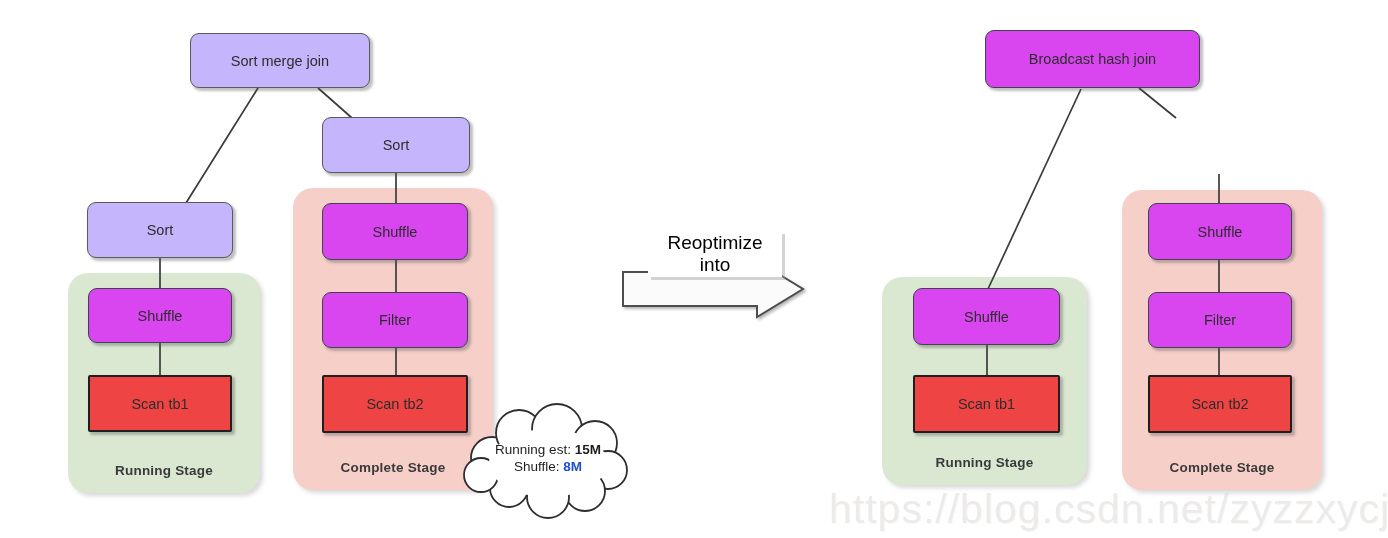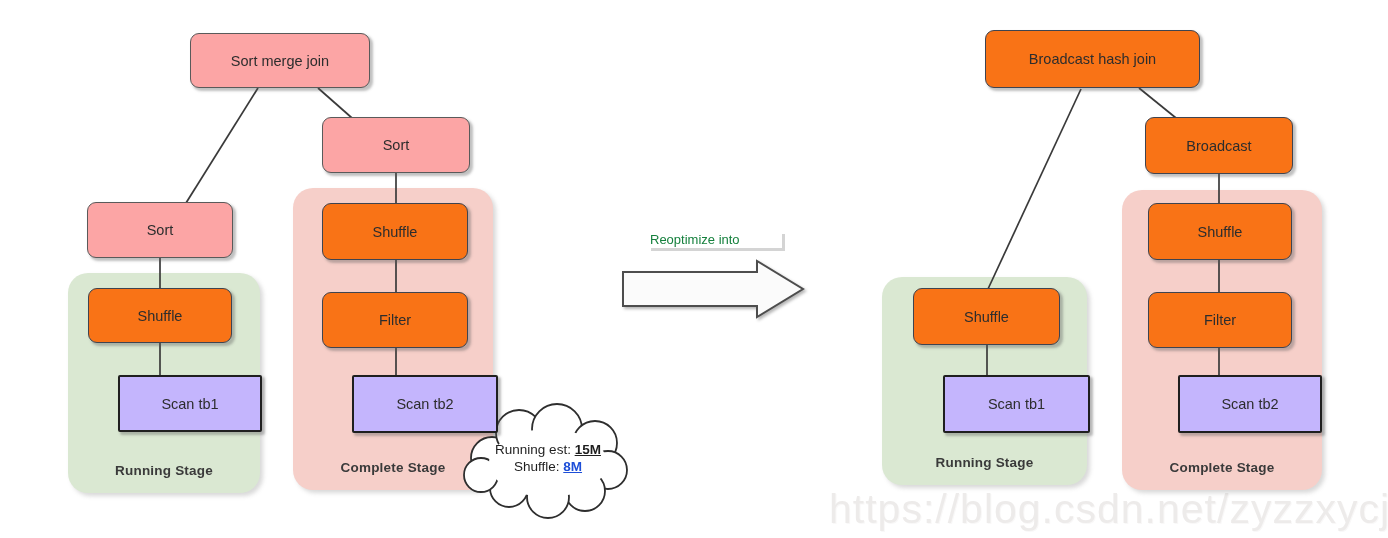--- a/index.html
+++ b/index.html
@@ -20,35 +20,35 @@
   .connector{stroke:#3a3a3a;stroke-width:1.7;}
   .big-arrow{fill:#fbfbfb;stroke:#4d4d4d;stroke-width:2;filter:drop-shadow(2px 2px 1.5px rgba(90,90,90,.45));}
   .cloud-part{fill:#ffffff;stroke:#2e2e2e;stroke-width:1.8;}
   .cloud-fill{fill:#ffffff;stroke:none;}
   
   .node{
     position:absolute;z-index:3;display:flex;align-items:center;justify-content:center;
     box-sizing:border-box;font-size:14.5px;color:#2d2d2d;text-align:center;
     box-shadow:2.5px 2.5px 2.5px rgba(90,90,90,.38);
   }
-  .node.gray{background:#fca5a5;border:1.7px solid #5a5a5a;border-radius:9px;}
-  .node.blue{background:#f97316;border:1.7px solid #3f4450;border-radius:9px;justify-content:center;}
-  .node.scan{background:#c4b5fd;border:2.6px solid #1f1f1f;border-radius:2px;margin-left:30px;}
+  .node.gray{background:#c4b5fd;border:1.7px solid #5a5a5a;border-radius:9px;}
+  .node.blue{background:#d946ef;border:1.7px solid #3f4450;border-radius:9px;justify-content:center;}
+  .node.scan{background:#ef4444;border:2.6px solid #1f1f1f;border-radius:2px;}
   
   .reopt-label{
-    position:absolute;z-index:3;left:648px;top:231px;width:130px;
-    font-size:13px;color:#15803d;background:#fff;
+    position:absolute;z-index:3;left:648px;top:231px;width:130px;text-align:center;
+    font-size:19px;color:#000000;background:#fff;
     box-shadow:3px 3px 0 rgba(160,160,160,.45);padding:1px 2px;
   }
   
   .cloud-text{
     position:absolute;z-index:4;left:468px;top:441px;width:160px;text-align:center;
     font-size:13.5px;line-height:17px;color:#1e1e1e;
   }
-  .cloud-text b{font-weight:700;text-decoration:underline;}
+  .cloud-text b{font-weight:700;}
   .cloud-text .red{color:#1d4ed8;}
   
   .watermark{
     position:absolute;z-index:0;right:-2px;bottom:5px;
     font-size:41px;color:#edebea;letter-spacing:1px;white-space:nowrap;
     text-shadow:1px 1px 0 #f9f8f8;
   }
 </style>
 </head>
 <body>
@@ -131,23 +131,20 @@
   <div class="reopt-label">Reoptimize into</div>
 
   <div class="cloud-text">
     <div><span>Running est:</span> <b>15M</b></div>
     <div><span>Shuffle:</span> <b class="red">8M</b></div>
   </div>
 
   <div class="node blue" style="left:985px;top:30px;width:215px;height:58px;">
     <span>Broadcast hash join</span>
   </div>
-  <div class="node blue" style="left:1145px;top:117px;width:148px;height:57px;">
-    <span>Broadcast</span>
-  </div>
   <div class="node blue" style="left:913px;top:288px;width:147px;height:57px;">
     <span>Shuffle</span>
   </div>
   <div class="node scan" style="left:913px;top:375px;width:147px;height:58px;">
     <span>Scan tb1</span>
   </div>
   <div class="node blue" style="left:1148px;top:203px;width:144px;height:57px;">
     <span>Shuffle</span>
   </div>
   <div class="node blue" style="left:1148px;top:292px;width:144px;height:56px;">

